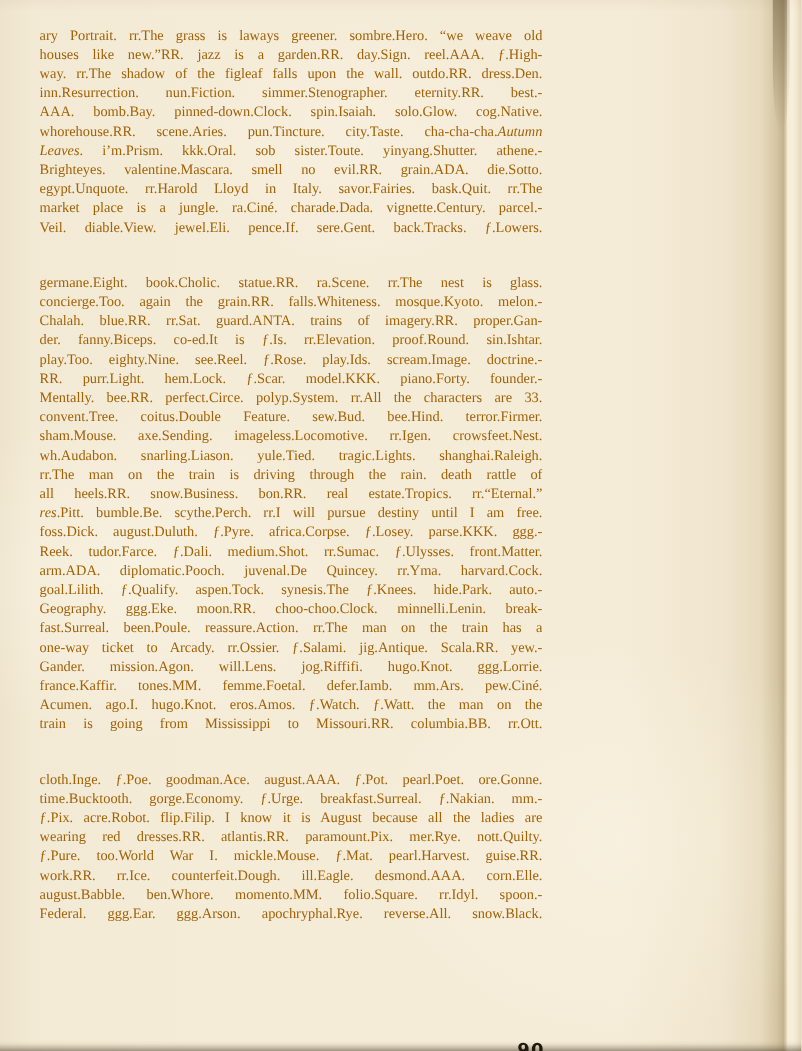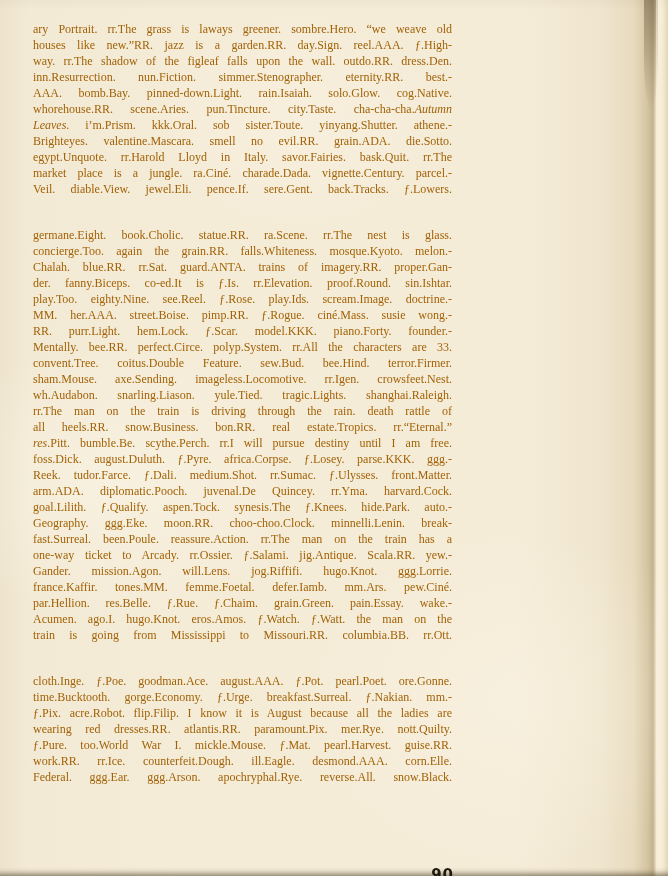--- a/index.html
+++ b/index.html
@@ -111,60 +111,59 @@
 <div class="crease-top"></div>
 <div class="fore-edge"></div>
 <div class="bottom-edge"></div>
 
 <div class="text-block">
     <div class="para">
       <div class="line"><span>ary Portrait. rr.The grass is laways greener. sombre.Hero. “we weave old</span></div>
       <div class="line"><span>houses like new.”RR. jazz is a garden.RR. day.Sign. reel.AAA. ƒ.High-</span></div>
       <div class="line"><span>way. rr.The shadow of the figleaf falls upon the wall. outdo.RR. dress.Den.</span></div>
       <div class="line"><span>inn.Resurrection. nun.Fiction. simmer.Stenographer. eternity.RR. best.-</span></div>
-      <div class="line"><span>AAA. bomb.Bay. pinned-down.Light. rain.Isaiah. solo.Glow. cog.Native.</span></div>
+      <div class="line"><span>AAA. bomb.Bay. pinned-down.Clock. spin.Isaiah. solo.Glow. cog.Native.</span></div>
       <div class="line"><span>whorehouse.RR. scene.Aries. pun.Tincture. city.Taste. cha-cha-cha.</span><span class="it">Autumn</span></div>
       <div class="line"><span class="it">Leaves</span><span>. i’m.Prism. kkk.Oral. sob sister.Toute. yinyang.Shutter. athene.-</span></div>
       <div class="line"><span>Brighteyes. valentine.Mascara. smell no evil.RR. grain.ADA. die.Sotto.</span></div>
       <div class="line"><span>egypt.Unquote. rr.Harold Lloyd in Italy. savor.Fairies. bask.Quit. rr.The</span></div>
       <div class="line"><span>market place is a jungle. ra.Ciné. charade.Dada. vignette.Century. parcel.-</span></div>
       <div class="line"><span>Veil. diable.View. jewel.Eli. pence.If. sere.Gent. back.Tracks. ƒ.Lowers.</span></div>
     </div>
     <div class="para">
       <div class="line"><span>germane.Eight. book.Cholic. statue.RR. ra.Scene. rr.The nest is glass.</span></div>
       <div class="line"><span>concierge.Too. again the grain.RR. falls.Whiteness. mosque.Kyoto. melon.-</span></div>
       <div class="line"><span>Chalah. blue.RR. rr.Sat. guard.ANTA. trains of imagery.RR. proper.Gan-</span></div>
       <div class="line"><span>der. fanny.Biceps. co-ed.It is ƒ.Is. rr.Elevation. proof.Round. sin.Ishtar.</span></div>
       <div class="line"><span>play.Too. eighty.Nine. see.Reel. ƒ.Rose. play.Ids. scream.Image. doctrine.-</span></div>
-      <div class="line"><span>MM. her.AAA. street.Boise. pimp.RR. ƒ.Rogue. ciné.Mass. susie wong.-</span></div>
       <div class="line"><span>RR. purr.Light. hem.Lock. ƒ.Scar. model.KKK. piano.Forty. founder.-</span></div>
       <div class="line"><span>Mentally. bee.RR. perfect.Circe. polyp.System. rr.All the characters are 33.</span></div>
       <div class="line"><span>convent.Tree. coitus.Double Feature. sew.Bud. bee.Hind. terror.Firmer.</span></div>
       <div class="line"><span>sham.Mouse. axe.Sending. imageless.Locomotive. rr.Igen. crowsfeet.Nest.</span></div>
       <div class="line"><span>wh.Audabon. snarling.Liason. yule.Tied. tragic.Lights. shanghai.Raleigh.</span></div>
       <div class="line"><span>rr.The man on the train is driving through the rain. death rattle of</span></div>
       <div class="line"><span>all heels.RR. snow.Business. bon.RR. real estate.Tropics. rr.“Eternal.”</span></div>
       <div class="line"><span class="it">res</span><span>.Pitt. bumble.Be. scythe.Perch. rr.I will pursue destiny until I am free.</span></div>
       <div class="line"><span>foss.Dick. august.Duluth. ƒ.Pyre. africa.Corpse. ƒ.Losey. parse.KKK. ggg.-</span></div>
       <div class="line"><span>Reek. tudor.Farce. ƒ.Dali. medium.Shot. rr.Sumac. ƒ.Ulysses. front.Matter.</span></div>
       <div class="line"><span>arm.ADA. diplomatic.Pooch. juvenal.De Quincey. rr.Yma. harvard.Cock.</span></div>
       <div class="line"><span>goal.Lilith. ƒ.Qualify. aspen.Tock. synesis.The ƒ.Knees. hide.Park. auto.-</span></div>
       <div class="line"><span>Geography. ggg.Eke. moon.RR. choo-choo.Clock. minnelli.Lenin. break-</span></div>
       <div class="line"><span>fast.Surreal. been.Poule. reassure.Action. rr.The man on the train has a</span></div>
       <div class="line"><span>one-way ticket to Arcady. rr.Ossier. ƒ.Salami. jig.Antique. Scala.RR. yew.-</span></div>
       <div class="line"><span>Gander. mission.Agon. will.Lens. jog.Riffifi. hugo.Knot. ggg.Lorrie.</span></div>
       <div class="line"><span>france.Kaffir. tones.MM. femme.Foetal. defer.Iamb. mm.Ars. pew.Ciné.</span></div>
-      <div class="line"><span>par.Hellion. res.Belle. ƒ.Rue. ƒ.Chaim. grain.Green. pain.Essay. wake.-</span></div>
       <div class="line"><span>Acumen. ago.I. hugo.Knot. eros.Amos. ƒ.Watch. ƒ.Watt. the man on the</span></div>
       <div class="line"><span>train is going from Mississippi to Missouri.RR. columbia.BB. rr.Ott.</span></div>
     </div>
     <div class="para">
       <div class="line"><span>cloth.Inge. ƒ.Poe. goodman.Ace. august.AAA. ƒ.Pot. pearl.Poet. ore.Gonne.</span></div>
       <div class="line"><span>time.Bucktooth. gorge.Economy. ƒ.Urge. breakfast.Surreal. ƒ.Nakian. mm.-</span></div>
       <div class="line"><span>ƒ.Pix. acre.Robot. flip.Filip. I know it is August because all the ladies are</span></div>
       <div class="line"><span>wearing red dresses.RR. atlantis.RR. paramount.Pix. mer.Rye. nott.Quilty.</span></div>
       <div class="line"><span>ƒ.Pure. too.World War I. mickle.Mouse. ƒ.Mat. pearl.Harvest. guise.RR.</span></div>
       <div class="line"><span>work.RR. rr.Ice. counterfeit.Dough. ill.Eagle. desmond.AAA. corn.Elle.</span></div>
+      <div class="line"><span>august.Babble. ben.Whore. momento.MM. folio.Square. rr.Idyl. spoon.-</span></div>
       <div class="line"><span>Federal. ggg.Ear. ggg.Arson. apochryphal.Rye. reverse.All. snow.Black.</span></div>
     </div>
   </div>
 
 <div class="page-number">90</div>
 
 </body></html>

